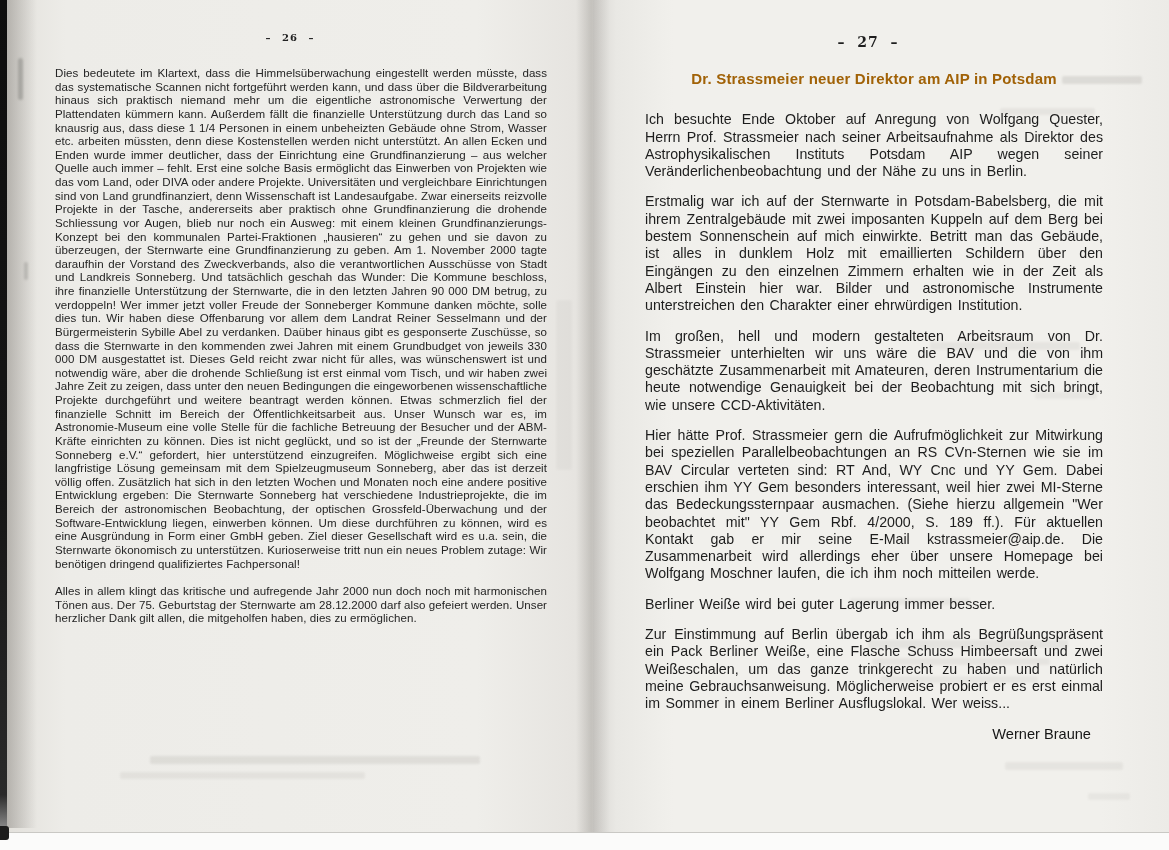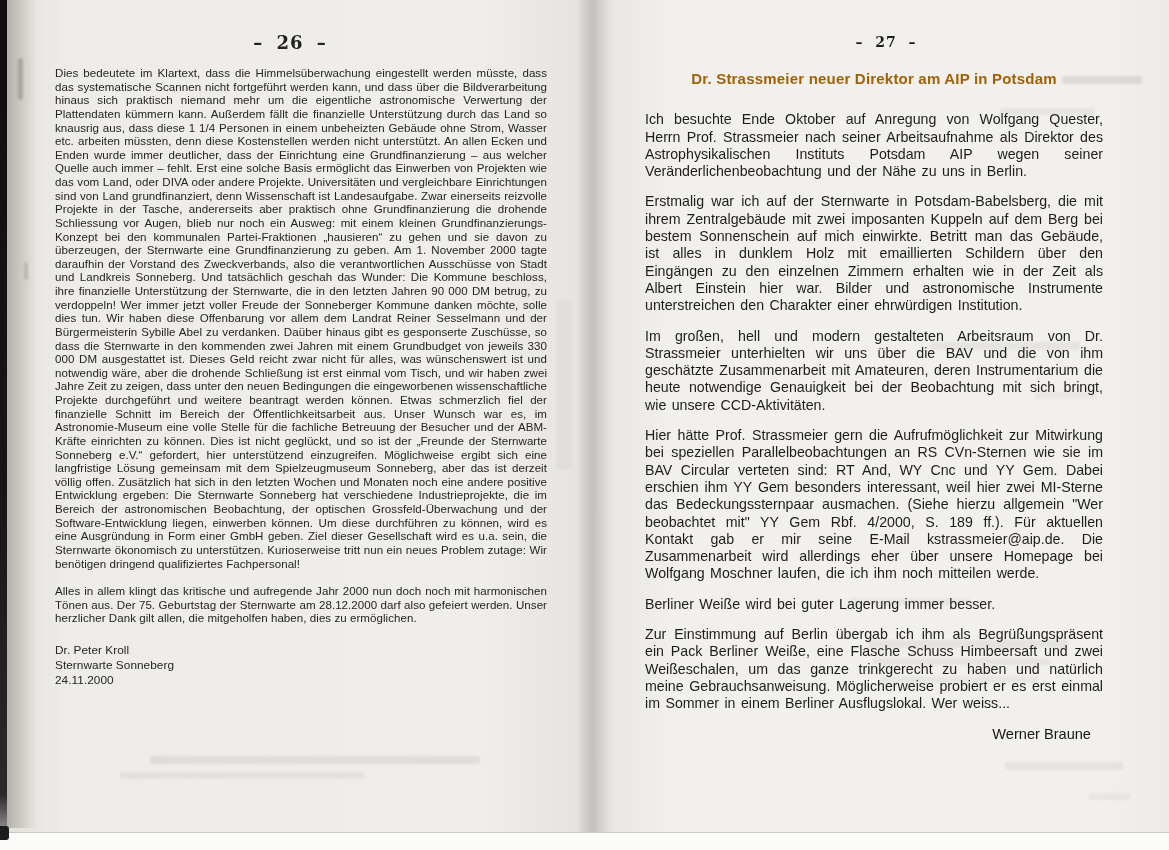--- a/index.html
+++ b/index.html
@@ -39,36 +39,36 @@
     background:#fbfbfa;border-top:1px solid #c9c8c4;
   }
   .bottom-nub{
     position:absolute;left:0;top:826px;width:9px;height:14px;background:#1c1c1c;
     border-radius:0 3px 3px 0;
   }
 
   
   .pagenum-left{
     position:absolute;left:55px;top:32px;width:470px;text-align:center;
-    font-family:"DejaVu Serif",serif;font-size:18px;font-weight:bold;
+    font-family:"DejaVu Serif",serif;font-size:10px;font-weight:bold;
     letter-spacing:1px;color:#222;word-spacing:6px;
   }
   .left-col{
     position:absolute;left:55px;top:67px;width:492px;color:#242424;
     font-family:Liberation Sans, sans-serif;font-size:11.55px;line-height:13.62px;
     text-align:justify;letter-spacing:.05px;
   }
   .left-col .blk{margin:0 0 0 0;}
   .left-col .blk + .blk{margin-top:14px;}
   .sig-left{margin-top:17px;line-height:15.2px;font-size:11.8px;}
   .sig-left div{text-align:left;}
 
   
   .pagenum-right{
-    position:absolute;left:660px;top:34px;width:452px;text-align:center;
+    position:absolute;left:642px;top:34px;width:452px;text-align:center;
     font-family:"DejaVu Serif",serif;font-size:14px;font-weight:bold;
     letter-spacing:1px;color:#1e1e1e;word-spacing:6px;
   }
   .right-col{
     position:absolute;left:645px;top:70px;width:458px;color:#1d1d1d;
     font-family:"Liberation Sans",sans-serif;font-size:14.2px;line-height:17.3px;
     text-align:justify;
   }
   .article-title{
     text-align:center;font-weight:bold;font-size:15px;letter-spacing:.2px;
@@ -93,34 +93,29 @@
   <div class="edge-strip"></div>
   <div class="edge-soft"></div>
   <div class="bottom-band"></div>
   <div class="bottom-nub"></div>
 
   <div class="pagenum-left">–  26  –</div>
 
   <div class="left-col">
     <div class="blk">Dies bedeutete im Klartext, dass die Himmelsüberwachung eingestellt werden müsste, dass das systematische Scannen nicht fortgeführt werden kann, und dass über die Bildverarbeitung hinaus sich praktisch niemand mehr um die eigentliche astronomische Verwertung der Plattendaten kümmern kann. Außerdem fällt die finanzielle Unterstützung durch das Land so knausrig aus, dass diese 1 1/4 Personen in einem unbeheizten Gebäude ohne Strom, Wasser etc. arbeiten müssten, denn diese Kostenstellen werden nicht unterstützt. An allen Ecken und Enden wurde immer deutlicher, dass der Einrichtung eine Grundfinanzierung – aus welcher Quelle auch immer – fehlt. Erst eine solche Basis ermöglicht das Einwerben von Projekten wie das vom Land, oder DIVA oder andere Projekte. Universitäten und vergleichbare Einrichtungen sind von Land grundfinanziert, denn Wissenschaft ist Landesaufgabe. Zwar einerseits reizvolle Projekte in der Tasche, andererseits aber praktisch ohne Grundfinanzierung die drohende Schliessung vor Augen, blieb nur noch ein Ausweg: mit einem kleinen Grundfinanzierungs-Konzept bei den kommunalen Partei-Fraktionen „hausieren“ zu gehen und sie davon zu überzeugen, der Sternwarte eine Grundfinanzierung zu geben. Am 1. November 2000 tagte daraufhin der Vorstand des Zweckverbands, also die verantwortlichen Ausschüsse von Stadt und Landkreis Sonneberg. Und tatsächlich geschah das Wunder: Die Kommune beschloss, ihre finanzielle Unterstützung der Sternwarte, die in den letzten Jahren 90 000 DM betrug, zu verdoppeln! Wer immer jetzt voller Freude der Sonneberger Kommune danken möchte, solle dies tun. Wir haben diese Offenbarung vor allem dem Landrat Reiner Sesselmann und der Bürgermeisterin Sybille Abel zu verdanken. Daüber hinaus gibt es gesponserte Zuschüsse, so dass die Sternwarte in den kommenden zwei Jahren mit einem Grundbudget von jeweils 330 000 DM ausgestattet ist. Dieses Geld reicht zwar nicht für alles, was wünschenswert ist und notwendig wäre, aber die drohende Schließung ist erst einmal vom Tisch, und wir haben zwei Jahre Zeit zu zeigen, dass unter den neuen Bedingungen die eingeworbenen wissenschaftliche Projekte durchgeführt und weitere beantragt werden können. Etwas schmerzlich fiel der finanzielle Schnitt im Bereich der Öffentlichkeitsarbeit aus. Unser Wunsch war es, im Astronomie-Museum eine volle Stelle für die fachliche Betreuung der Besucher und der ABM-Kräfte einrichten zu können. Dies ist nicht geglückt, und so ist der „Freunde der Sternwarte Sonneberg e.V.“ gefordert, hier unterstützend einzugreifen. Möglichweise ergibt sich eine langfristige Lösung gemeinsam mit dem Spielzeugmuseum Sonneberg, aber das ist derzeit völlig offen. Zusätzlich hat sich in den letzten Wochen und Monaten noch eine andere positive Entwicklung ergeben: Die Sternwarte Sonneberg hat verschiedene Industrieprojekte, die im Bereich der astronomischen Beobachtung, der optischen Grossfeld-Überwachung und der Software-Entwicklung liegen, einwerben können. Um diese durchführen zu können, wird es eine Ausgründung in Form einer GmbH geben. Ziel dieser Gesellschaft wird es u.a. sein, die Sternwarte ökonomisch zu unterstützen. Kurioserweise tritt nun ein neues Problem zutage: Wir benötigen dringend qualifiziertes Fachpersonal!</div>
     <div class="blk">Alles in allem klingt das kritische und aufregende Jahr 2000 nun doch noch mit harmonischen Tönen aus. Der 75. Geburtstag der Sternwarte am 28.12.2000 darf also gefeiert werden. Unser herzlicher Dank gilt allen, die mitgeholfen haben, dies zu ermöglichen.</div>
-    <div class="sig-left">
-      <div>Dr. Peter Kroll</div>
-      <div>Sternwarte Sonneberg</div>
-      <div>24.11.2000</div>
-    </div>
   </div>
 
   <div class="pagenum-right">–  27  –</div>
 
   <div class="right-col">
     <div class="article-title">Dr. Strassmeier neuer Direktor am AIP in Potsdam</div>
     <p>Ich besuchte Ende Oktober auf Anregung von Wolfgang Quester, Herrn Prof. Strassmeier nach seiner Arbeitsaufnahme als Direktor des Astrophysikalischen Instituts Potsdam AIP wegen seiner Veränderlichenbeobachtung und der Nähe zu uns in Berlin.</p>
     <p>Erstmalig war ich auf der Sternwarte in Potsdam-Babelsberg, die mit ihrem Zentralgebäude mit zwei imposanten Kuppeln auf dem Berg bei bestem Sonnenschein auf mich einwirkte. Betritt man das Gebäude, ist alles in dunklem Holz mit emaillierten Schildern über den Eingängen zu den einzelnen Zimmern erhalten wie in der Zeit als Albert Einstein hier war. Bilder und astronomische Instrumente unterstreichen den Charakter einer ehrwürdigen Institution.</p>
-    <p>Im großen, hell und modern gestalteten Arbeitsraum von Dr. Strassmeier unterhielten wir uns über die BAV und die von ihm geschätzte Zusammenarbeit mit Amateuren, deren Instrumentarium die heute notwendige Genauigkeit bei der Beobachtung mit sich bringt, wie unsere CCD-Aktivitäten.</p>
+    <p>Im großen, hell und modern gestalteten Arbeitsraum von Dr. Strassmeier unterhielten wir uns wäre die BAV und die von ihm geschätzte Zusammenarbeit mit Amateuren, deren Instrumentarium die heute notwendige Genauigkeit bei der Beobachtung mit sich bringt, wie unsere CCD-Aktivitäten.</p>
     <p>Hier hätte Prof. Strassmeier gern die Aufrufmöglichkeit zur Mitwirkung bei speziellen Parallelbeobachtungen an RS CVn-Sternen wie sie im BAV Circular verteten sind: RT And, WY Cnc und YY Gem. Dabei erschien ihm YY Gem besonders interessant, weil hier zwei MI-Sterne das Bedeckungssternpaar ausmachen. (Siehe hierzu allgemein "Wer beobachtet mit" YY Gem Rbf. 4/2000, S. 189 ff.). Für aktuellen Kontakt gab er mir seine E-Mail kstrassmeier@aip.de. Die Zusammenarbeit wird allerdings eher über unsere Homepage bei Wolfgang Moschner laufen, die ich ihm noch mitteilen werde.</p>
     <p>Berliner Weiße wird bei guter Lagerung immer besser.</p>
     <p>Zur Einstimmung auf Berlin übergab ich ihm als Begrüßungspräsent ein Pack Berliner Weiße, eine Flasche Schuss Himbeersaft und zwei Weißeschalen, um das ganze trinkgerecht zu haben und natürlich meine Gebrauchsanweisung. Möglicherweise probiert er es erst einmal im Sommer in einem Berliner Ausflugslokal. Wer weiss...</p>
     <div class="sig-right">Werner Braune</div>
   </div>
 
   <div class="ghost" style="left:1062px;top:76px;width:80px;height:8px;opacity:.13"></div>
   <div class="ghost" style="left:1000px;top:108px;width:95px;height:7px;opacity:.07"></div>
   <div class="ghost" style="left:930px;top:342px;width:150px;height:8px;opacity:.07"></div>
   <div class="ghost" style="left:1035px;top:392px;width:62px;height:7px;opacity:.06"></div>

